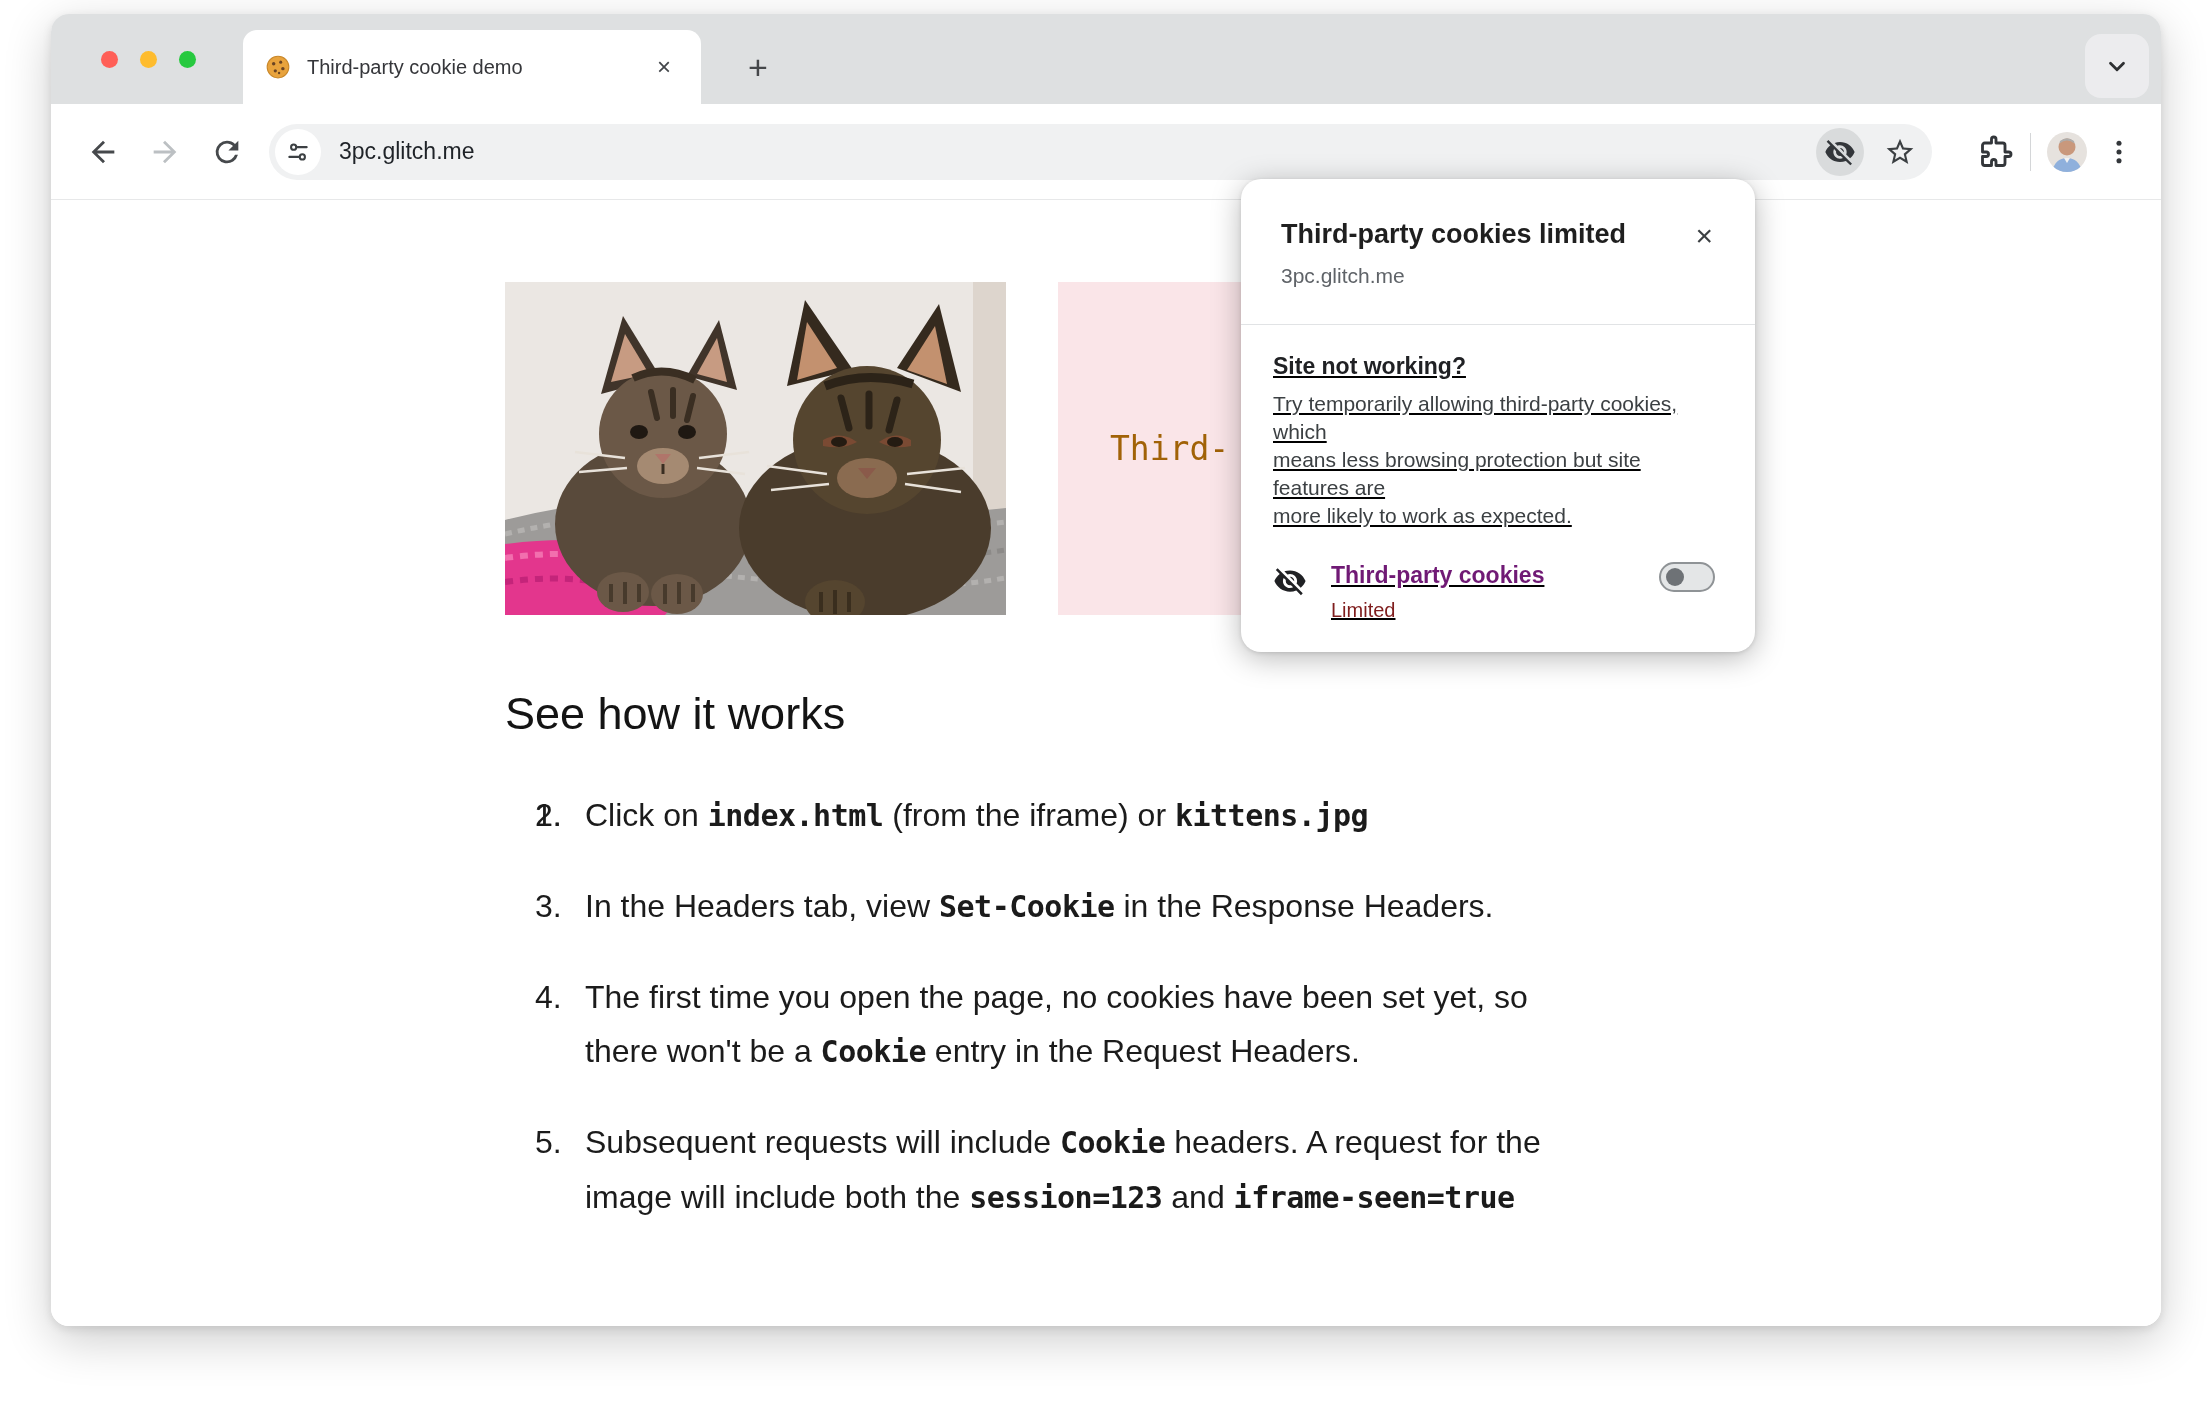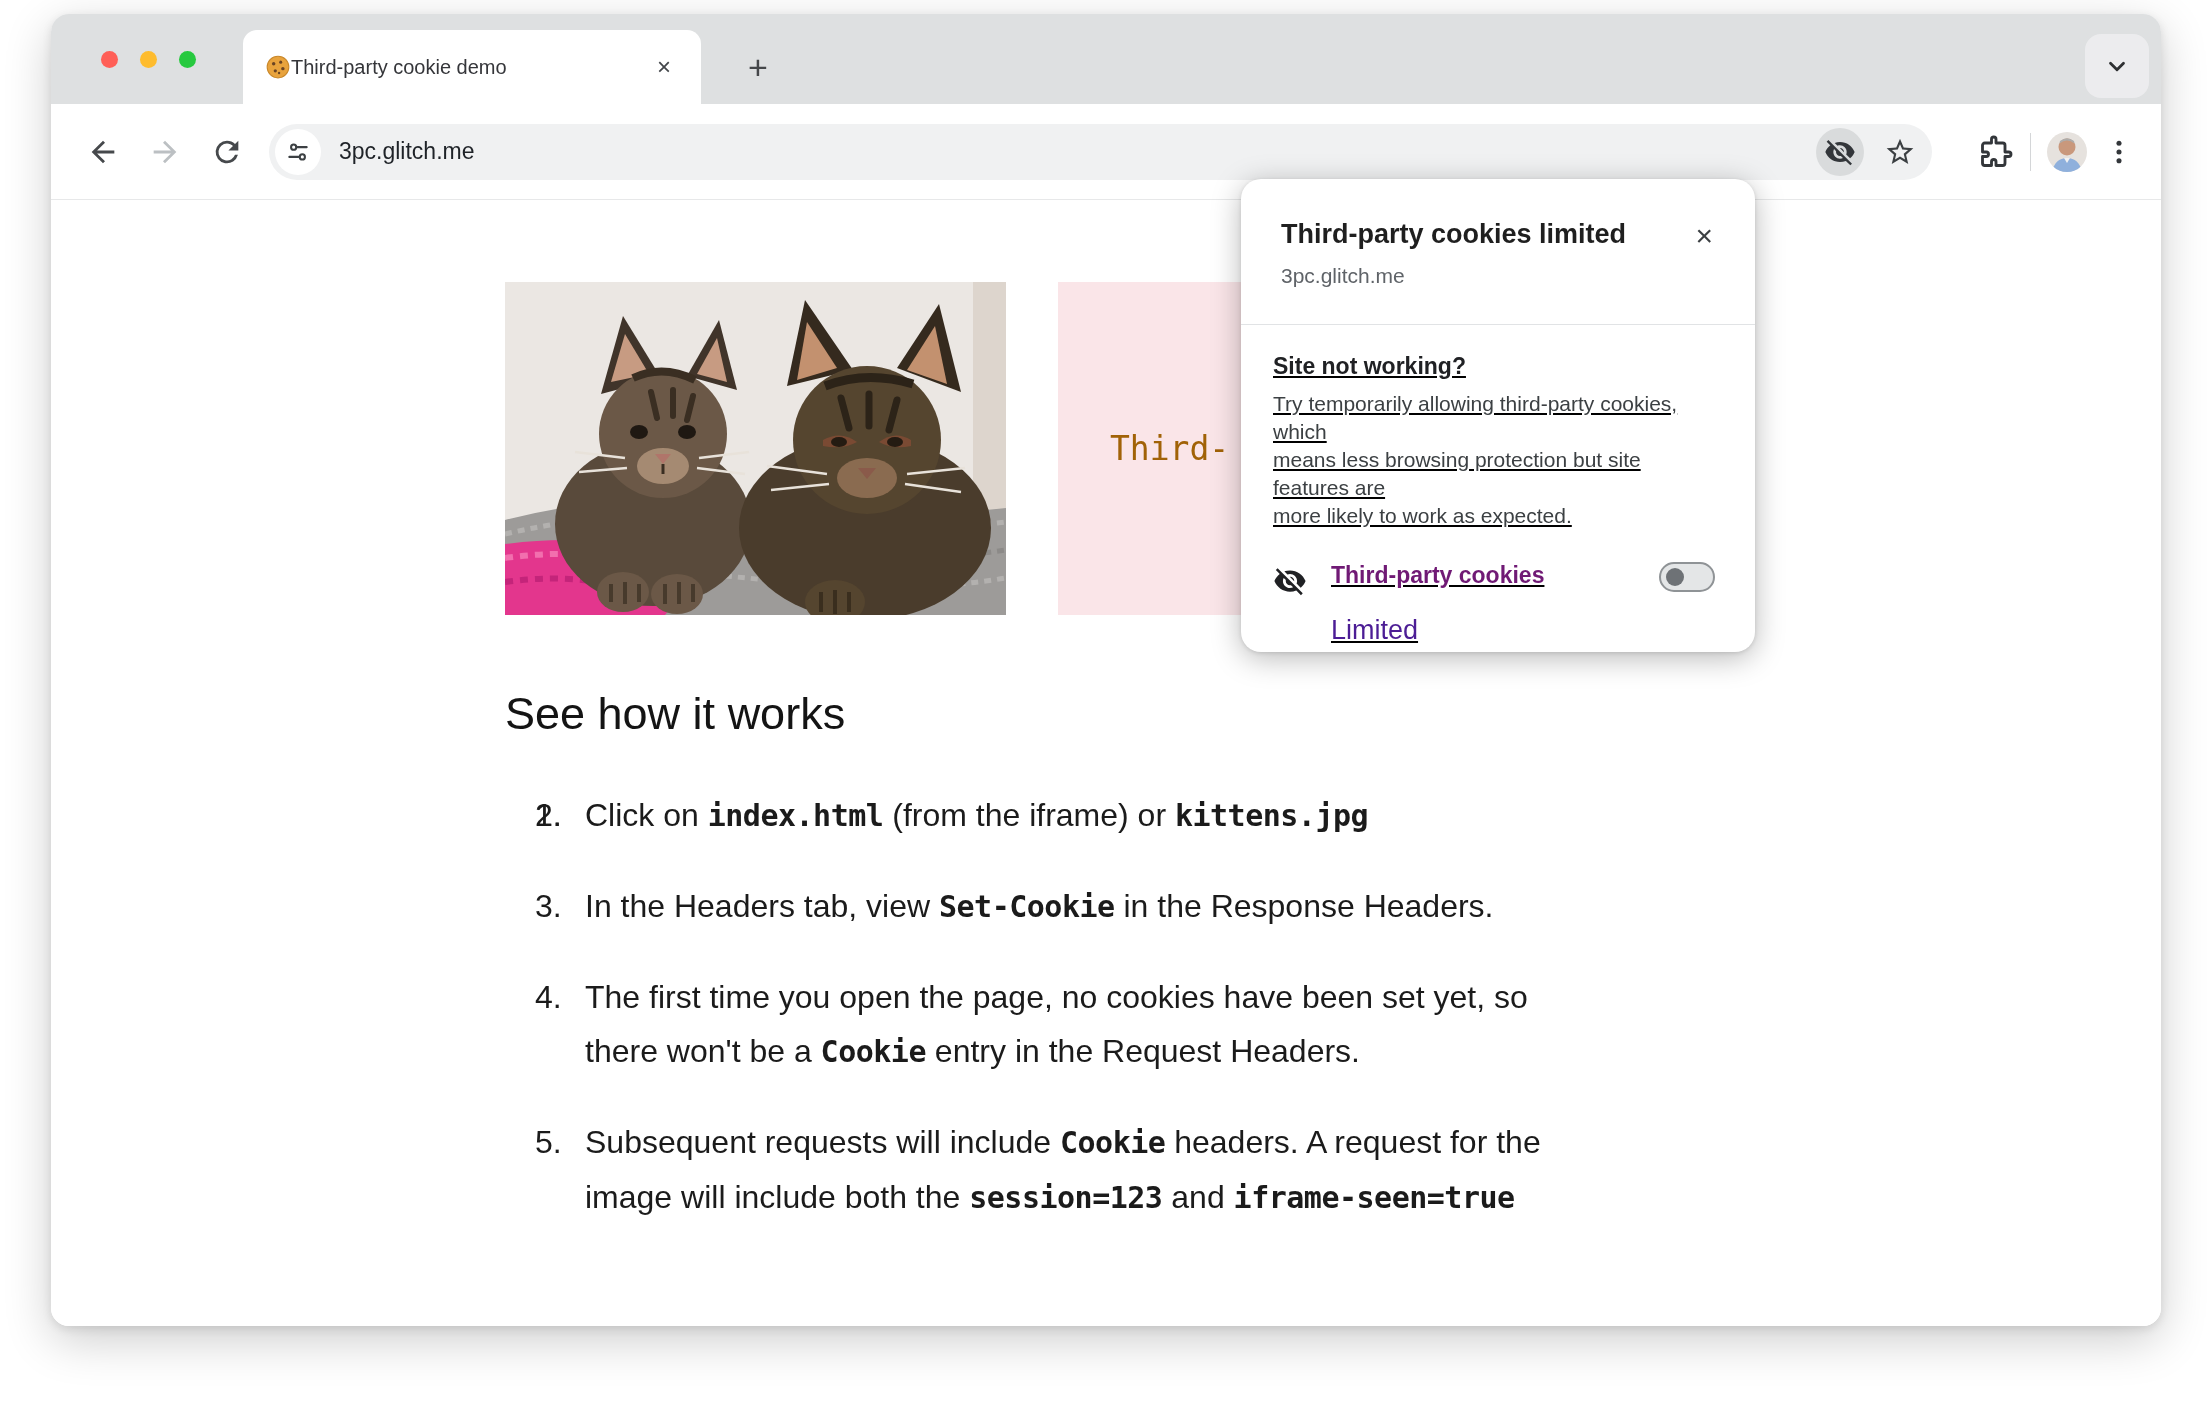--- a/index.html
+++ b/index.html
@@ -10,21 +10,21 @@
   .window { position:absolute; left:51px; top:14px; width:2110px; height:1312px;
             border-radius:18px; background:#ffffff; overflow:hidden;
             box-shadow:0 14px 48px rgba(0,0,0,.20), 0 3px 10px rgba(0,0,0,.10); }
 
   
   .tabstrip { position:relative; height:90px; background:#dee0e1; }
   .traffic { position:absolute; top:37px; left:50px; display:flex; gap:22px; }
   .traffic span { width:17px; height:17px; border-radius:50%; display:block; }
   .tab { position:absolute; left:192px; top:16px; width:458px; height:74px;
          background:#ffffff; border-radius:14px 14px 0 0; display:flex; align-items:center; padding:0 22px; }
-  .tab-title { font-size:20px; color:#35363a; flex:1; white-space:nowrap; overflow:hidden; }
+  .tab-title { font-size:20px; color:#35363a; margin-left:16px; flex:1; white-space:nowrap; overflow:hidden; }
   .tab-close { font-size:24px; color:#43464a; line-height:1; padding:4px 8px; border-radius:8px; cursor:default; }
   .newtab { position:absolute; left:676px; top:22px; width:62px; height:62px; display:flex; align-items:center; justify-content:center;
             font-size:34px; color:#45474a; font-weight:400; }
   .chevbtn { position:absolute; left:2034px; top:20px; width:64px; height:64px; background:#ececee; border-radius:16px;
              display:flex; align-items:center; justify-content:center; }
 
   
   .toolbar { height:96px; background:#ffffff; display:flex; align-items:center; padding:0 26px; border-bottom:1px solid #e7e8e9; }
   .navbtn { width:52px; height:52px; display:flex; align-items:center; justify-content:center; border-radius:50%; margin-right:10px; }
   .omnibox { height:56px; flex:1; margin-left:6px; margin-right:46px; background:#f0f1f2; border-radius:28px;
@@ -58,21 +58,21 @@
   .popup-origin { font-size:21px; color:#5f6368; margin-top:14px; }
   .popup-close { position:absolute; right:34px; top:40px; font-size:30px; color:#3c4043; line-height:1; padding:2px 8px; }
   .popup-divider { height:1px; background:#e1e3e5; margin-top:36px; }
   .popup-body { padding:28px 40px 0 32px;text-decoration:underline; }
   .sitenotworking { font-size:23px; font-weight:700; color:#202124; }
   .popup-desc { font-size:21px; color:#3c4043; line-height:28px; margin-top:10px; white-space:pre-line; }
   .popup-row { display:flex; margin-top:32px; align-items:flex-start; }
   .popup-row .roweye { margin-top:2px; }
   .rowtext { margin-left:24px; }
   .rowlabel { font-size:23px; font-weight:700; color:#701a75; }
-  .rowstate { font-size:27px; color:#4c1d95; margin-top:26px; }
+  .rowstate { font-size:20px; color:#7f1d1d; margin-top:10px; }
   .toggle { margin-left:auto; width:56px; height:30px; border-radius:16px; background:#e4e6e7; border:2px solid #8f9396; position:relative; }
   .toggle .knob { position:absolute; left:5px; top:4px; width:18px; height:18px; border-radius:50%; background:#6e7276; }
 </style>
 </head>
 <body>
 
 <div class="screen">
   <div class="window">
 
     <div class="tabstrip">

